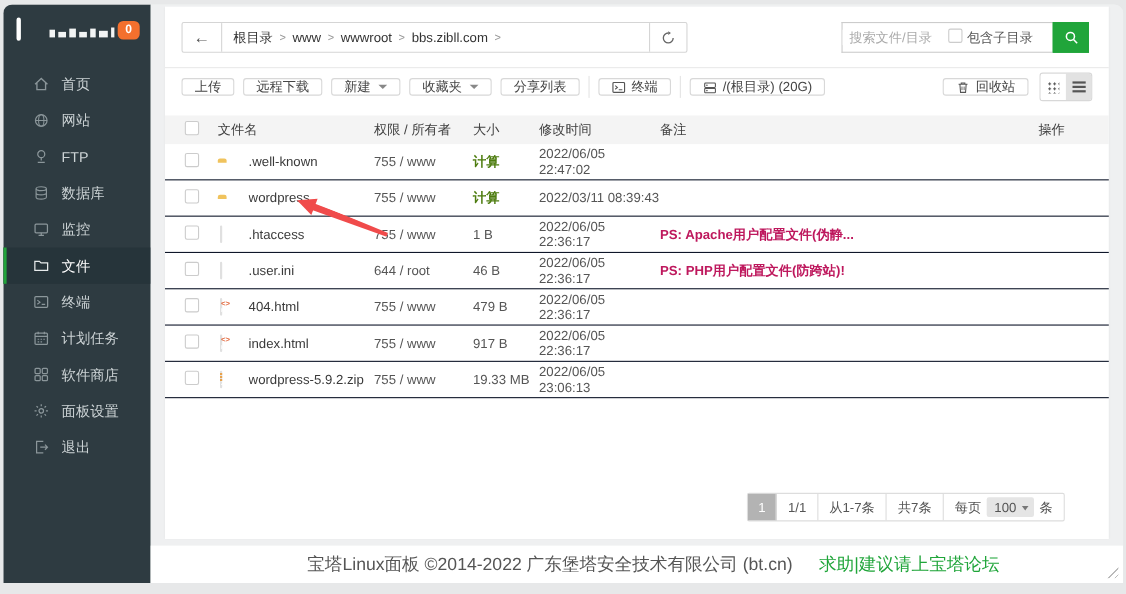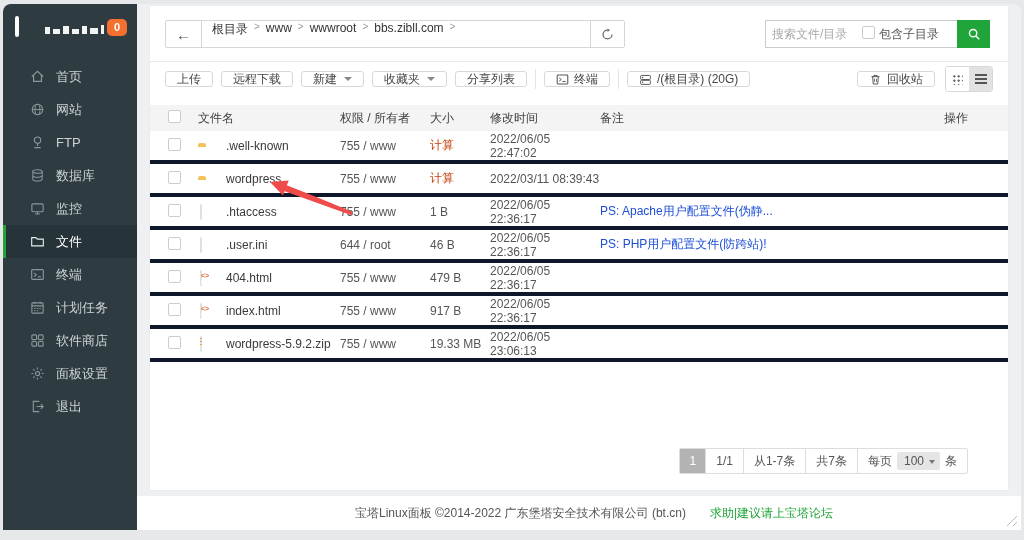--- a/index.html
+++ b/index.html
@@ -32,21 +32,21 @@
   .content { position:absolute; left:134px; right:0; top:0; bottom:0; background:#eff0f1; }
   .card { position:absolute; left:13px; top:2px; width:858px; height:484px; background:#fff;
           box-shadow:0 0 2px rgba(0,0,0,.06); }
 
   
   .topbar { position:absolute; left:0; right:0; top:0; height:56px; border-bottom:1px solid #e9e9e9; }
   .crumb-group { position:absolute; left:15px; top:14px; height:28px; display:flex; align-items:stretch;
                  border:1px solid #d5d5d5; border-radius:2px; width:460px; background:#fff; }
   .back-btn { width:36px; display:flex; align-items:center; justify-content:center; border-right:1px solid #d5d5d5;
               color:#555; font-size:15px; cursor:pointer; }
-  .crumbs { flex:1; display:flex; align-items:flex-start; padding-left:10px; font-size:12px; color:#333; overflow:hidden; white-space:nowrap; }
+  .crumbs { flex:1; display:flex; align-items:center; padding-left:10px; font-size:12px; color:#333; overflow:hidden; white-space:nowrap; }
   .crumbs .part { cursor:pointer; }
   .crumbs .sep { color:#999; margin:0 6px; font-size:10px; }
   .refresh-btn { width:34px; display:flex; align-items:center; justify-content:center; border-left:1px solid #d5d5d5;
                  color:#666; cursor:pointer; }
   .search-group { position:absolute; right:18px; top:14px; height:28px; display:flex; align-items:stretch; }
   .search-box { display:flex; align-items:center; border:1px solid #ccc; border-right:none; background:#fff; width:192px; }
   .search-box input { border:none; outline:none; font-size:12px; padding:0 6px; width:96px; color:#333;
                       font-family:"Liberation Sans",sans-serif; }
   .search-box input::placeholder { color:#aaa; }
   .subdir { display:flex; align-items:flex-start; font-size:12px; color:#555; gap:4px; padding-right:6px; white-space:nowrap; }
@@ -71,24 +71,24 @@
   .list-glyph { width:12px; height:10px; display:flex; flex-direction:column; justify-content:space-between; }
   .list-glyph i { height:2px; background:#555; display:block; }
 
   
   .thead, .trow { display:grid; grid-template-columns:30px 28px 114px 90px 60px 110px 1fr 60px;
                   align-items:center; padding:0 40px 0 18px; }
   .thead { position:absolute; left:0; right:0; top:99px; height:26px; background:#f4f4f4; font-size:12px; color:#404040; }
   .thead .h-name { grid-column:2 / 4; }
   .thead .h-action, .trow .c-action { text-align:right; }
   .tbody { position:absolute; left:0; right:0; top:125px; }
-  .trow { height:33px; border-bottom:4px solid #0f172a; font-size:12px; color:#555; }
+  .trow { height:33px; border-bottom:1px solid #0f172a; font-size:12px; color:#555; }
   .c-name { color:#3a3a3a; overflow:hidden; text-overflow:ellipsis; white-space:nowrap; cursor:pointer; }
-  .c-note { color:#1d4ed8; overflow:hidden; text-overflow:ellipsis; white-space:nowrap; }
-  .green-link { color:#c2410c; cursor:pointer; text-decoration:none; }
+  .c-note { color:#be185d; overflow:hidden; text-overflow:ellipsis; white-space:nowrap;font-weight:bold; }
+  .green-link { color:#4d7c0f; cursor:pointer; text-decoration:none;font-weight:bold; }
 
   
   .fic { width:20px; height:20px; position:relative; }
   .fic-folder { width:18px; height:13px; background:linear-gradient(#f7d37a,#f0bf55); border-radius:1.5px; margin-top:5px; position:relative; }
   .fic-folder::before { content:""; position:absolute; left:0; top:-3px; width:8px; height:4px;
                         background:#f0c35d; border-radius:2px 2px 0 0; }
   .fic-page { width:14px; height:17px; background:#fff; border:1px solid #e0e0e0; border-radius:1px;
               margin:2px 0 0 2px; position:relative; overflow:hidden; }
   .fic-page .lines { position:absolute; left:2px; right:2px; top:4px; height:9px;
       background:repeating-linear-gradient(#c9c9c9 0 1px, transparent 1px 3.5px); }
@@ -115,21 +115,21 @@
            border:1px solid #ddd; border-radius:2px; font-size:12px; color:#555; background:#fff; }
   .pg-seg { display:flex; align-items:center; padding:0 10px; border-right:1px solid #ddd; white-space:nowrap; gap:5px; }
   .pg-seg:last-child { border-right:none; }
   .pg-active { background:#b3b3b3; color:#fff; width:26px; justify-content:center; padding:0; }
   .pg-select { background:#e5e5e5; border-radius:2px; padding:2px 16px 2px 7px; position:relative; cursor:pointer; }
   .pg-select::after { content:""; position:absolute; right:5px; top:8px; border-left:3.5px solid transparent;
       border-right:3.5px solid transparent; border-top:4px solid #777; }
 
   
   .footerbar { position:absolute; left:0; right:0; bottom:0; height:34px; background:#fff;
-               display:flex; align-items:center; justify-content:center; font-size:12px; color:#555; gap:24px;padding-left:30px; }
+               display:flex; align-items:center; justify-content:center; font-size:16px; color:#555; gap:24px;padding-left:30px; }
   .footerbar .help { color:#20a53a; text-decoration:none; }
   .grip { position:absolute; right:4px; bottom:4px; width:13px; height:13px;
       background:repeating-linear-gradient(135deg, transparent 0 3px, #bbb 3px 4px); cursor:nwse-resize;
       clip-path:polygon(100% 0, 100% 100%, 0 100%); }
 </style>
 </head>
 <body>
 
 <div class="window">
 

